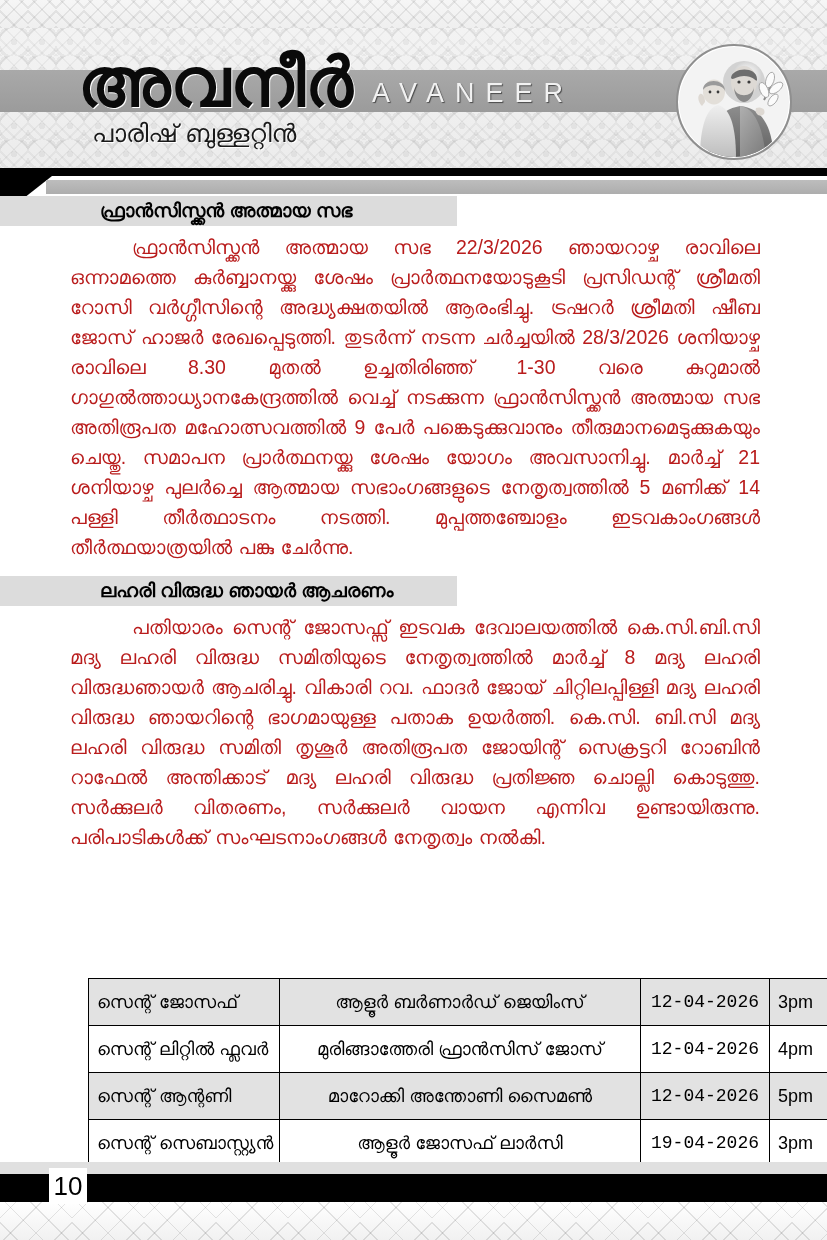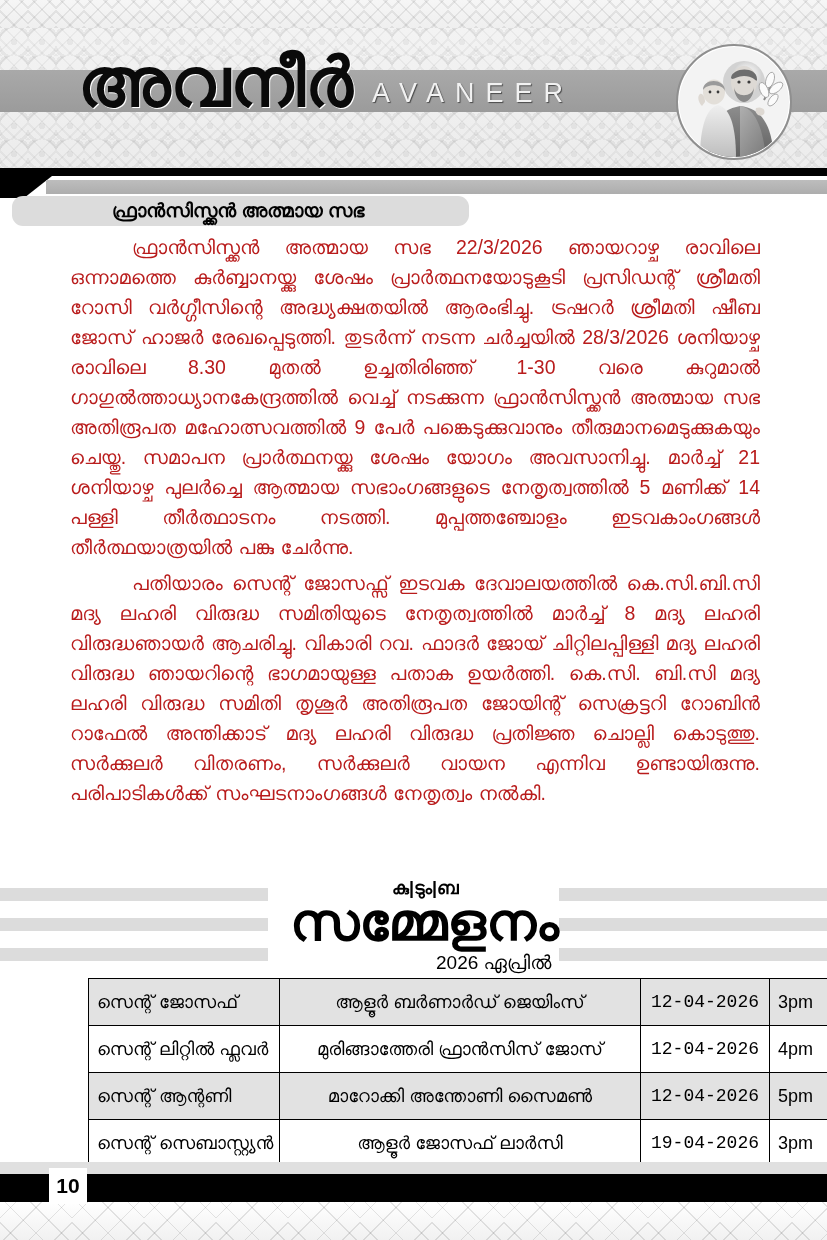--- a/index.html
+++ b/index.html
@@ -113,22 +113,21 @@
     position: absolute;
     left: 0; top: 196px;
     width: 827px;
   }
 
   .section-head {
     position: relative;
     width: 457px;
     height: 30px;
     background: #dcdcdc;
-    margin-left: 12px;
-    border-radius: 11px;
+    margin-left: 0;
   }
   .section-head .label {
     position: absolute;
     left: 100px; top: 3px;
     font-size: 19px;
     line-height: 24px;
     font-weight: bold;
     color: #000;
     white-space: nowrap;
   }
@@ -237,22 +236,22 @@
     left: 0; top: 1174px;
     width: 827px; height: 28px;
     background: #000;
   }
   .page-num {
     position: absolute;
     left: 49px; top: 1168px;
     width: 38px; height: 36px;
     background: #fff;
     color: #000;
-    font-size: 21px;
-    font-weight: bold;
+    font-size: 26px;
+    font-weight: normal;
     line-height: 36px;
     text-align: center;
     z-index: 3;
   }
   .footer-pattern {
     position: absolute;
     left: 0; top: 1202px;
     width: 827px; height: 38px;
     background:
       repeating-linear-gradient(45deg, rgba(0,0,0,0.10) 0 1px, rgba(0,0,0,0) 1px 18px),
@@ -276,20 +275,21 @@
 
 <div id="page">
 
   <div class="top-pattern"></div>
 
   <div class="masthead">
     <div class="masthead-band"></div>
 
     <div class="title-ml">അവനീർ</div>
 
+    <div class="subtitle-ml">പാരിഷ് ബുള്ളറ്റിൻ</div>
 
     <div class="title-en">AVANEER</div>
 
     <div class="medallion">
       <svg width="112" height="112" viewBox="0 0 112 112" aria-hidden="true">
         <defs>
           <radialGradient id="halo" cx="58%" cy="34%" r="34%">
             <stop offset="0%" stop-color="#ffffff"></stop>
             <stop offset="70%" stop-color="#e3e3e3"></stop>
             <stop offset="100%" stop-color="#d2d2d2"></stop>
@@ -350,37 +350,26 @@
   <div class="slant-tab"></div>
   <div class="gray-bar-top"></div>
 
   <div class="content">
 
     <div class="section-head">
       <span class="label">ഫ്രാൻസിസ്ക്കൻ അത്മായ സഭ</span>
     </div>
     <p class="para">ഫ്രാൻസിസ്ക്കൻ അത്മായ സഭ 22/3/2026 ഞായറാഴ്ച രാവിലെ ഒന്നാമത്തെ കുർബ്ബാനയ്ക്കു ശേഷം പ്രാർത്ഥനയോടുകൂടി പ്രസിഡന്റ് ശ്രീമതി റോസി വർഗ്ഗീസിന്റെ അദ്ധ്യക്ഷതയിൽ ആരംഭിച്ചു. ട്രഷറർ ശ്രീമതി ഷീബ ജോസ് ഹാജർ രേഖപ്പെടുത്തി. തുടർന്ന് നടന്ന ചർച്ചയിൽ 28/3/2026 ശനിയാഴ്ച രാവിലെ 8.30 മുതൽ ഉച്ചതിരിഞ്ഞ് 1-30 വരെ കുറുമാൽ ഗാഗുൽത്താധ്യാനകേന്ദ്രത്തിൽ വെച്ച് നടക്കുന്ന ഫ്രാൻസിസ്ക്കൻ അത്മായ സഭ അതിരൂപത മഹോത്സവത്തിൽ 9 പേർ പങ്കെടുക്കുവാനും തീരുമാനമെടുക്കുകയും ചെയ്തു. സമാപന പ്രാർത്ഥനയ്ക്കു ശേഷം യോഗം അവസാനിച്ചു. മാർച്ച് 21 ശനിയാഴ്ച പുലർച്ചെ ആത്മായ സഭാംഗങ്ങളുടെ നേതൃത്വത്തിൽ 5 മണിക്ക് 14 പള്ളി തീർത്ഥാടനം നടത്തി. മുപ്പത്തഞ്ചോളം ഇടവകാംഗങ്ങൾ തീർത്ഥയാത്രയിൽ പങ്കു ചേർന്നു.</p>
 
+    <div class="section-head" style="margin-top:14px;">
+      <span class="label">ലഹരി വിരുദ്ധ ഞായർ ആചരണം</span>
+    </div>
     <p class="para">പതിയാരം സെന്റ് ജോസഫ്സ് ഇടവക ദേവാലയത്തിൽ കെ.സി.ബി.സി മദ്യ ലഹരി വിരുദ്ധ സമിതിയുടെ നേതൃത്വത്തിൽ മാർച്ച് 8 മദ്യ ലഹരി വിരുദ്ധഞായർ ആചരിച്ചു. വികാരി റവ. ഫാദർ ജോയ് ചിറ്റിലപ്പിള്ളി മദ്യ ലഹരി വിരുദ്ധ ഞായറിന്റെ ഭാഗമായുള്ള പതാക ഉയർത്തി. കെ.സി. ബി.സി മദ്യ ലഹരി വിരുദ്ധ സമിതി തൃശൂർ അതിരൂപത ജോയിന്റ് സെക്രട്ടറി റോബിൻ റാഫേൽ  അന്തിക്കാട് മദ്യ ലഹരി വിരുദ്ധ പ്രതിജ്ഞ ചൊല്ലി കൊടുത്തു. സർക്കുലർ വിതരണം, സർക്കുലർ വായന എന്നിവ ഉണ്ടായിരുന്നു.  പരിപാടികൾക്ക് സംഘടനാംഗങ്ങൾ നേതൃത്വം നൽകി.</p>
   </div>
 
-  <div class="logo-block">
-    <div class="stripe l s1"></div>
-    <div class="stripe l s2"></div>
-    <div class="stripe l s3"></div>
-    <div class="stripe r s1"></div>
-    <div class="stripe r s2"></div>
-    <div class="stripe r s3"></div>
-
-    <div class="logo-center">
-      <div class="logo-small">കു|ടും|ബ</div>
-      <div class="logo-big">സമ്മേളനം</div>
-      <div class="logo-date">2026 ഏപ്രിൽ</div>
-    </div>
-  </div>
 
   <div class="schedule-wrap">
     <table class="schedule">
       <tbody id="schedule-body">
           <tr>
             <td class="c-unit">സെന്റ് ജോസഫ്</td>
             <td class="c-name">ആളൂർ ബർണാർഡ് ജെയിംസ്</td>
             <td class="c-date">12-04-2026</td>
             <td class="c-time">3pm</td>
           </tr>

